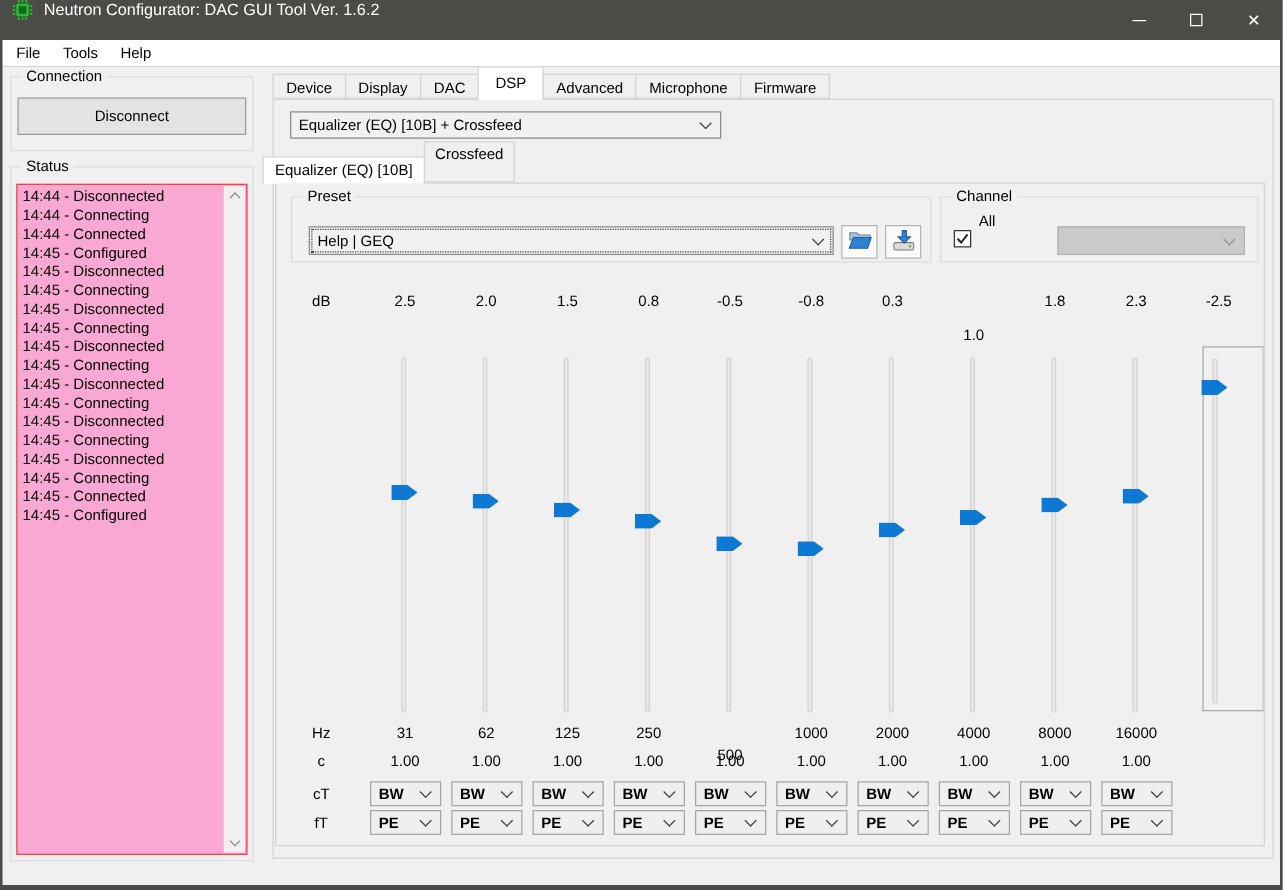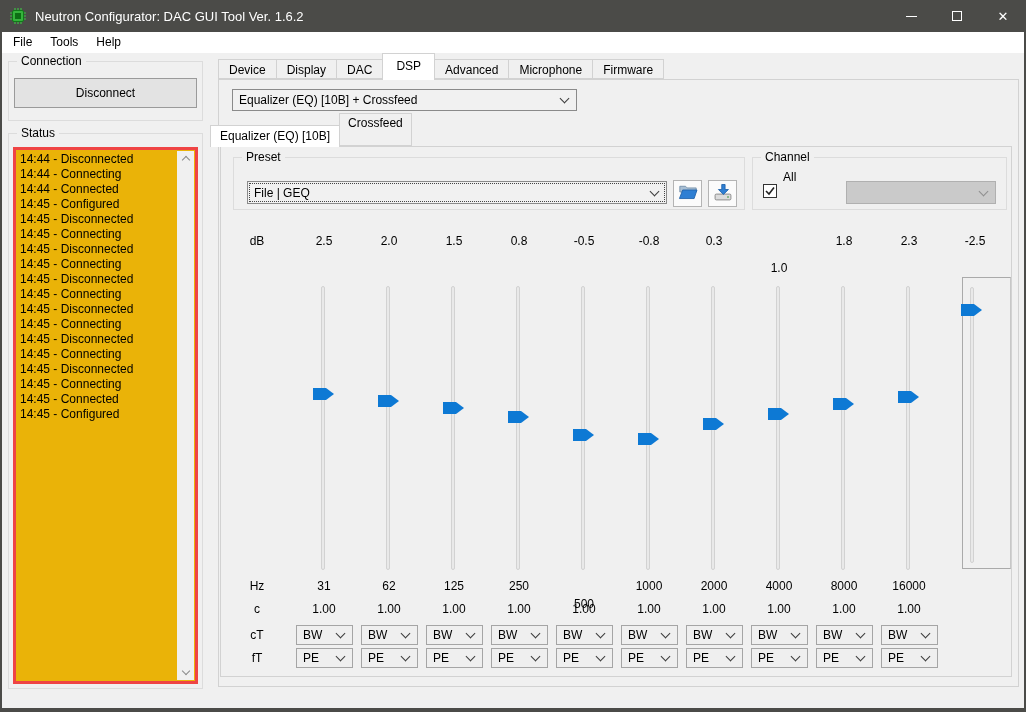--- a/index.html
+++ b/index.html
@@ -2,21 +2,21 @@
 <html><head>
 <meta charset="utf-8">
 <style>
   html,body{margin:0;padding:0;background:#888;}
   *{box-sizing:border-box;}
   #win{position:relative;width:1026px;height:712px;background:#4b4b48;
        font-family:"Liberation Sans",sans-serif;font-size:12px;color:#000;overflow:hidden;}
   .abs{position:absolute;}
   
   .titlebar{position:absolute;left:0;top:0;width:1026px;height:32px;background:#4b4b48;
-            display:flex;align-items:center;color:#fff;}
+            display:flex;color:#fff;}
   .appicon{margin-left:10px;width:16px;height:16px;display:inline-block;}
   .title{margin-left:9px;font-size:13px;}
   .winbtns{position:absolute;right:0;top:0;height:32px;display:flex;}
   .wbtn{width:46px;height:32px;display:flex;align-items:center;justify-content:center;cursor:default;}
   .glyph-min{width:11px;height:1px;background:#fff;display:block;}
   .glyph-max{width:10px;height:10px;border:1px solid #fff;display:block;}
   .glyph-close{color:#fff;font-size:13px;line-height:13px;}
   
   .menubar{position:absolute;left:2px;top:32px;width:1022px;height:21px;background:#fff;
            display:flex;align-items:center;padding-left:2px;}
@@ -29,25 +29,25 @@
   .btn{position:absolute;background:#e3e3e3;border:1px solid #9a9a9a;font-size:12px;
        font-family:"Liberation Sans",sans-serif;display:flex;align-items:center;justify-content:center;padding:0;}
   .combo{position:absolute;background:#f1f1f1;border:1px solid #8a8a8a;display:flex;align-items:center;
          padding:0 20px 0 6px;white-space:nowrap;overflow:hidden;}
   .combo .chev{position:absolute;right:8px;top:50%;margin-top:-5px;}
   .chev{width:7px;height:7px;border-left:1px solid #3c3c3c;border-bottom:1px solid #3c3c3c;
         transform:rotate(-45deg);display:inline-block;}
   .combo.focused{outline:1px dotted #444;outline-offset:-3px;}
   .combo.disabled{background:#cacaca;border-color:#b0b0b0;}
   .combo.disabled .chev{border-color:#8f8f8f;}
-  .combo-sm{background:#efefef;border:1px solid #a5a5a5;}
+  .combo-sm{background:#efefef;border:1px solid #a5a5a5;font-weight:bold;}
   .iconbtn{position:absolute;background:#fbfbfb;border:1px solid #b4b4b4;display:flex;
            align-items:center;justify-content:center;}
   
-  .listbox{position:absolute;background:#eab308;border:3px solid #ef4444;overflow:hidden;}
+  .listbox{position:absolute;background:#f9a8d4;border:1px solid #ef4444;overflow:hidden;}
   .list-items{position:absolute;left:0;top:2px;right:18px;padding-left:4px;line-height:15px;}
   .vscroll{position:absolute;top:1px;bottom:1px;right:1px;width:17px;background:#f0f0f0;
            display:flex;flex-direction:column;justify-content:space-between;align-items:center;padding:6px 0;}
   .schev{width:6px;height:6px;border-left:1px solid #8a8a8a;border-bottom:1px solid #8a8a8a;display:block;}
   .schev.up{transform:rotate(135deg);}
   .schev.down{transform:rotate(-45deg);}
   
   .tabrow{position:absolute;display:flex;align-items:flex-end;}
   .tab{height:20px;line-height:20px;padding:0 10px;background:#f0f0f0;border:1px solid #d2d2d2;
        margin-right:-1px;white-space:nowrap;}
@@ -158,21 +158,21 @@
 
   <div class="page" style="left:220px;top:146px;width:792px;height:531px"></div>
   <div class="tabrow subrow" style="left:210px;top:124px;height:22px">
       <div class="tab sel">Equalizer (EQ) [10B]</div>
       <div class="tab">Crossfeed</div>
     </div>
 
   <div class="gbox" style="left:233px;top:157px;width:512px;height:53px">
     <span class="glabel">Preset</span>
     <div class="combo focused" style="left:13px;top:23px;width:420px;height:23px">
-      <span>File | GEQ</span>
+      <span>Help | GEQ</span>
       <span class="chev"></span>
     </div>
     <div class="iconbtn" style="left:439px;top:22px;width:29px;height:27px">
       <span>
         <svg width="20" height="18" viewBox="0 0 24 22">
           <path d="M2 4 h7 l2 2 h11 v5 H2 Z" fill="#a8bfd4" stroke="#6d8aa5"></path>
           <path d="M1.5 19 L5.5 8.5 H23 L19.5 19 Z" fill="#2f7fd3" stroke="#1c5fa8"></path>
         </svg>
       </span>
     </div>

